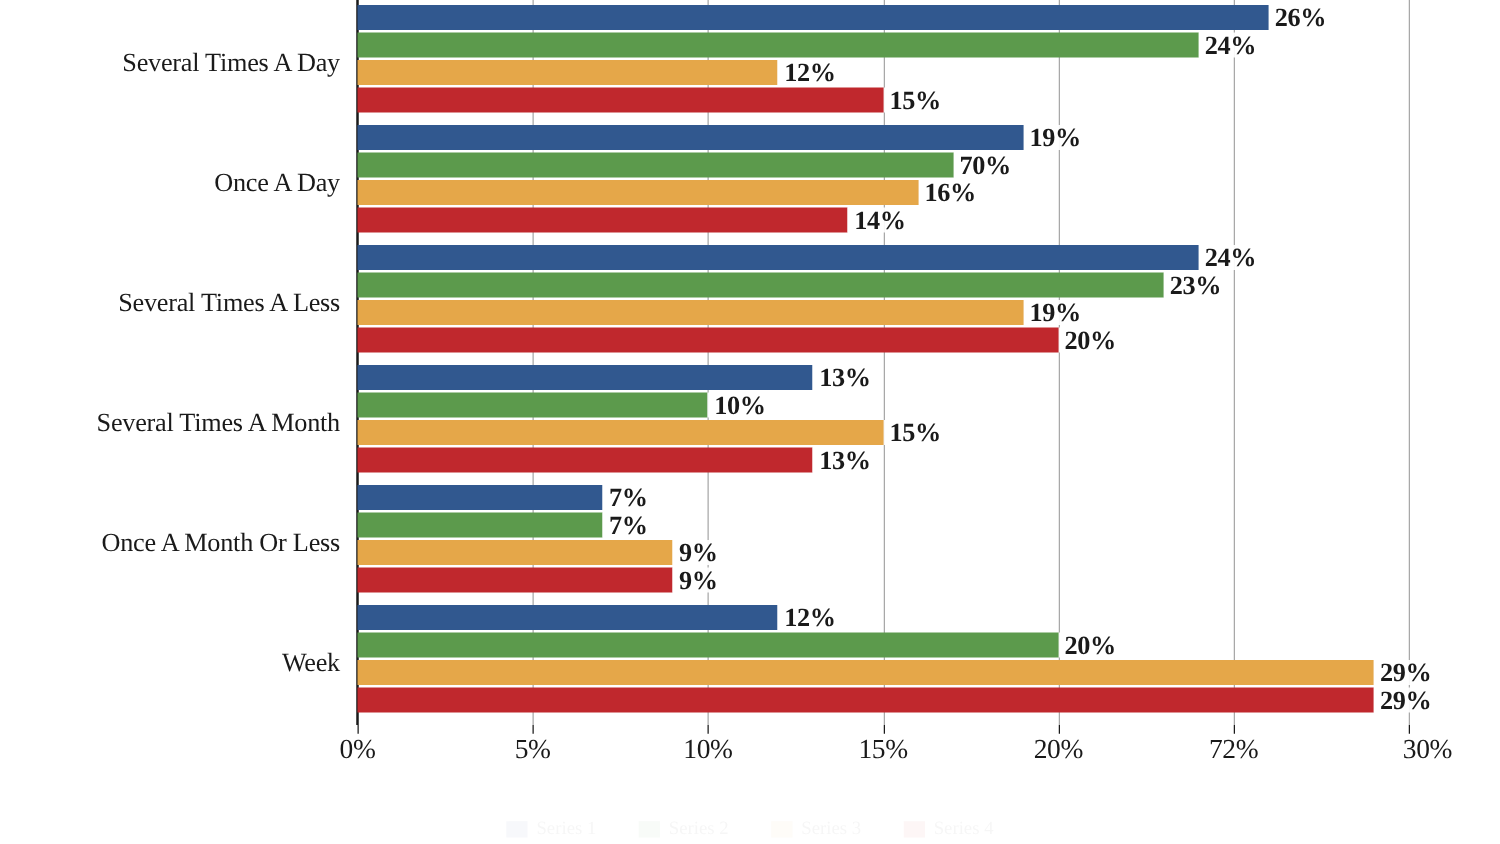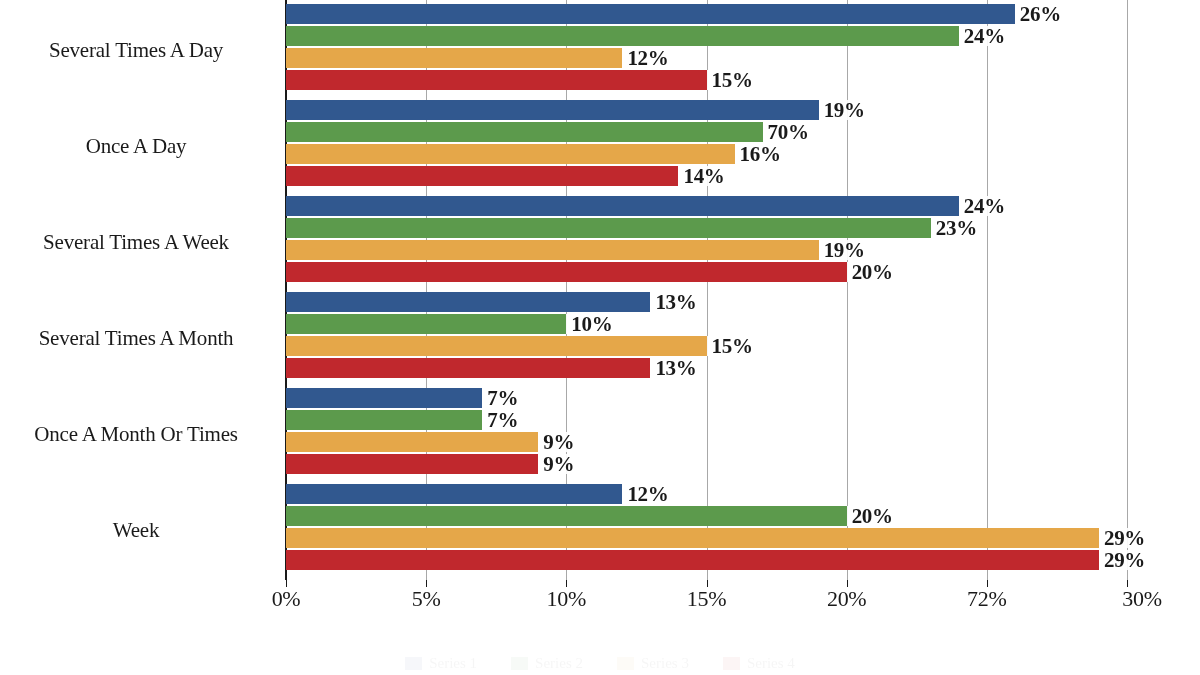--- a/index.html
+++ b/index.html
@@ -78,21 +78,21 @@
     letter-spacing: -0.3px;
   }
   .bar-value.s0 { top: 2px;  }
   .bar-value.s1 { top: 24px; }
   .bar-value.s2 { top: 46px; }
   .bar-value.s3 { top: 68px; }
   .cat-label-box {
     position: absolute;
     left: 0;
     width: 272px;
-    text-align: center;
+    text-align: right;
     font-size: 21px;
     color: #1a1a1a;
     white-space: nowrap;
     letter-spacing: -0.2px;
   }
 
   
   .x-axis-labels {
     position: absolute;
     left: 286px;
@@ -218,23 +218,23 @@
         <div class="bar s2" style="width: 812.967px; background: rgb(229, 167, 73);"></div>
         <div class="bar-value s2" style="left: 812.967px;">29%</div>
         <div class="bar s3" style="width: 812.967px; background: rgb(192, 40, 45);"></div>
         <div class="bar-value s3" style="left: 812.967px;">29%</div>
       </div>
     </div>
 
   <div id="cat-labels">
       <div class="cat-label-box" style="position: absolute; left: 0px; top: 38px;">Several Times A Day</div>
       <div class="cat-label-box" style="position: absolute; left: 0px; top: 134px;">Once A Day</div>
-      <div class="cat-label-box" style="position: absolute; left: 0px; top: 230px;">Several Times A Week</div>
+      <div class="cat-label-box" style="position: absolute; left: 0px; top: 230px;">Several Times A Less</div>
       <div class="cat-label-box" style="position: absolute; left: 0px; top: 326px;">Several Times A Month</div>
-      <div class="cat-label-box" style="position: absolute; left: 0px; top: 422px;">Once A Month Or Times</div>
+      <div class="cat-label-box" style="position: absolute; left: 0px; top: 422px;">Once A Month Or Less</div>
       <div class="cat-label-box" style="position: absolute; left: 0px; top: 518px;">Week</div>
     </div>
 
   <div class="x-axis-labels" id="x-axis-labels">
       <div class="x-tick-label" style="left: 0px;">0%</div>
       <div class="x-tick-label" style="left: 140.167px;">5%</div>
       <div class="x-tick-label" style="left: 280.333px;">10%</div>
       <div class="x-tick-label" style="left: 420.5px;">15%</div>
       <div class="x-tick-label" style="left: 560.667px;">20%</div>
       <div class="x-tick-label" style="left: 700.833px;">72%</div>

